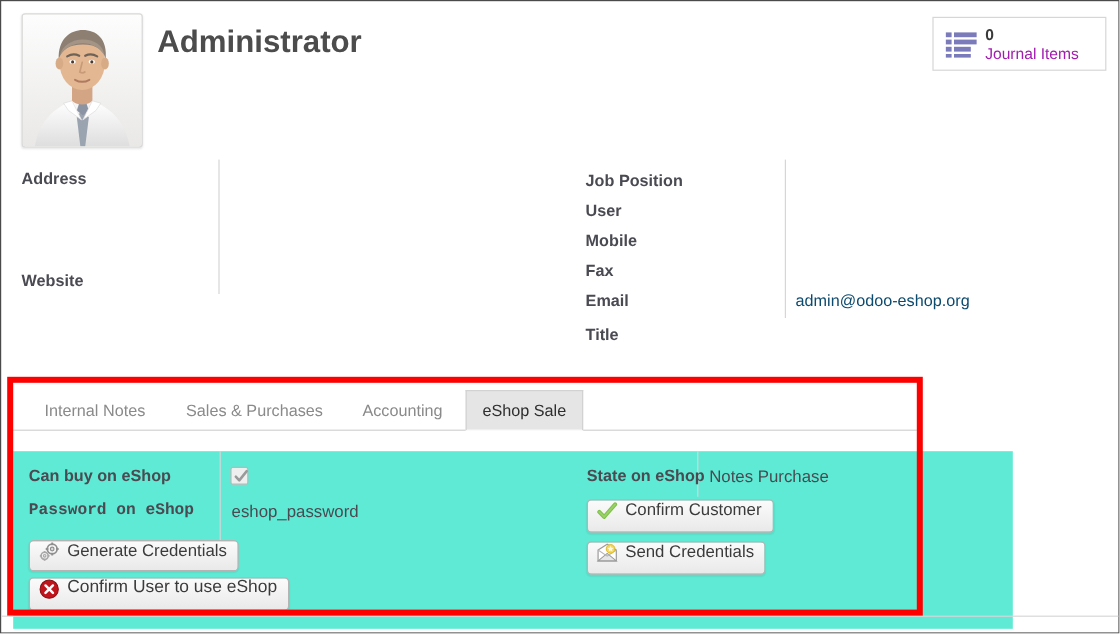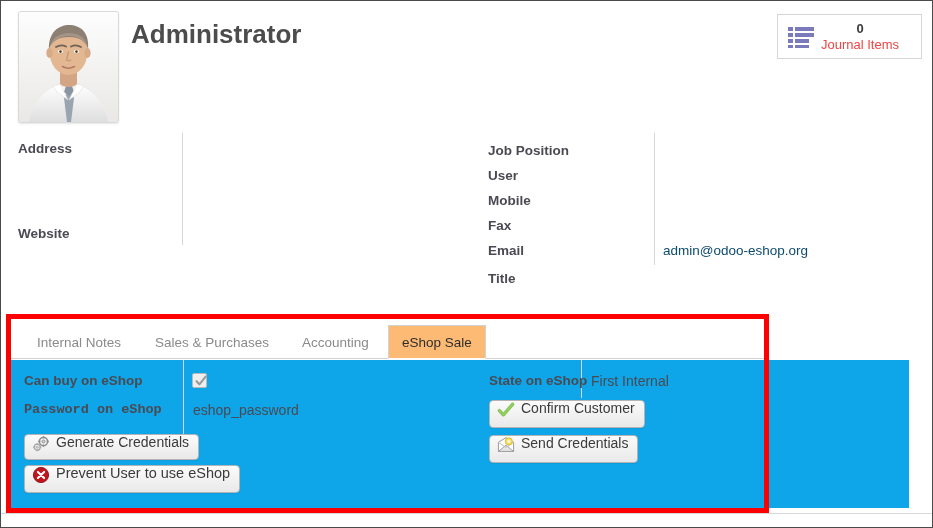--- a/index.html
+++ b/index.html
@@ -23,21 +23,20 @@
     background: #ffffff;
     overflow: hidden;
   }
 
   
   .header {
     position: absolute;
     left: 0; top: 0;
     width: 933px;
     height: 125px;
-    text-align: center;
   }
   .avatar-frame {
     position: absolute;
     left: 17px; top: 10px;
     width: 99px;
     height: 110px;
     border: 1px solid #d9d9d9;
     border-radius: 3px;
     background: #f5f4f2;
     box-shadow: 0 1px 2px rgba(0,0,0,0.10);
@@ -64,21 +63,21 @@
     box-sizing: border-box;
     display: flex;
     align-items: center;
     padding-left: 10px;
     cursor: pointer;
   }
   .stat-icon { width: 26px; height: 24px; flex: 0 0 26px; margin-right: 7px; }
   .stat-icon svg { display:block; }
   .stat-texts { display: flex; flex-direction: column; line-height: 1.05; }
   .stat-value { font-size: 13px; font-weight: bold; color: #3a3a3a; }
-  .stat-label { font-size: 13px; color: #ef4444; margin-top: 2px; }
+  .stat-label { font-size: 13px; color: #a21caf; margin-top: 2px; }
 
   
   .fields-area {
     position: absolute;
     left: 0; top: 128px;
     width: 933px;
     height: 175px;
   }
   .col-left { position: absolute; left: 0; top: 0; width: 466px; height: 118px; }
   .col-right { position: absolute; left: 470px; top: 0; width: 463px; height: 118px; }
@@ -149,31 +148,31 @@
     color: #8a8a8a;
     line-height: 33px;
     padding: 0 13px;
     border: 1px solid transparent;
     border-bottom: none;
     cursor: pointer;
     white-space: nowrap;
   }
   .tab.active {
     color: #2e2e2e;
-    background: #fdba74;
+    background: #e5e5e5;
     border: 1px solid #d2d2d2;
     border-bottom: 1px solid #ffffff;
   }
 
   .tabpanel {
     position: absolute;
-    left: 0; top: 41px;
-    width: 898px;
+    left: 0; top: 57px;
+    width: 833px;
     height: 148px;
-    background: #0ea5e9;
+    background: #5eead4;
   }
   .panel-col-left { position: absolute; left: 0; top: 0; width: 460px; height: 148px; }
   .panel-col-right { position: absolute; left: 465px; top: 0; width: 288px; height: 148px; }
 
   .pdiv-left  { position:absolute; left: 172px; top: 0px; width:1px; height: 78px; background:#d6d6d6; }
   .pdiv-right { position:absolute; left: 105px; top: 0px; width:1px; height: 38px; background:#d6d6d6; }
 
   .chk {
     position: absolute;
     width: 15px; height: 15px;
@@ -372,29 +371,29 @@
         </div>
 
         <div class="btn" style="left:13px; top:105px; height:28px; font-size:14.5px;">
           <span class="bicon">
             <svg width="18" height="18" viewBox="0 0 18 18" aria-hidden="true">
               <circle cx="9" cy="9" r="7.6" fill="#c0151c"></circle>
               <circle cx="9" cy="9" r="7.6" fill="none" stroke="#8f0f14" stroke-width="0.9"></circle>
               <path d="M5.9 5.9 L12.1 12.1 M12.1 5.9 L5.9 12.1" stroke="#ffffff" stroke-width="2.1" stroke-linecap="round"></path>
             </svg>
           </span>
-          <span class="blabel">Prevent User to use eShop</span>
+          <span class="blabel">Confirm User to use eShop</span>
         </div>
       </div>
 
       <div class="panel-col-right">
         <div class="pdiv-right"></div>
 
         <div class="fld-label" style="left:13px; top:13px;">State on eShop</div>
-        <div class="fld-value" style="left:115px; top:13px; font-size:14px;">First Internal</div>
+        <div class="fld-value" style="left:115px; top:13px; font-size:14px;">Notes Purchase</div>
 
         <div class="btn" style="left:13px; top:40px; height:28px;">
           <span class="bicon">
             <svg width="18" height="18" viewBox="0 0 18 18" aria-hidden="true">
               <path d="M2.4 9.6 L6.4 13.8 L15.6 3.3" stroke="#7ec14a" stroke-width="3.3" fill="none" stroke-linecap="round" stroke-linejoin="round"></path>
               <path d="M2.4 9.6 L6.4 13.8 L15.6 3.3" stroke="#9ad169" stroke-width="1.5" fill="none" stroke-linecap="round" stroke-linejoin="round"></path>
             </svg>
           </span>
           <span class="blabel">Confirm Customer</span>
         </div>

